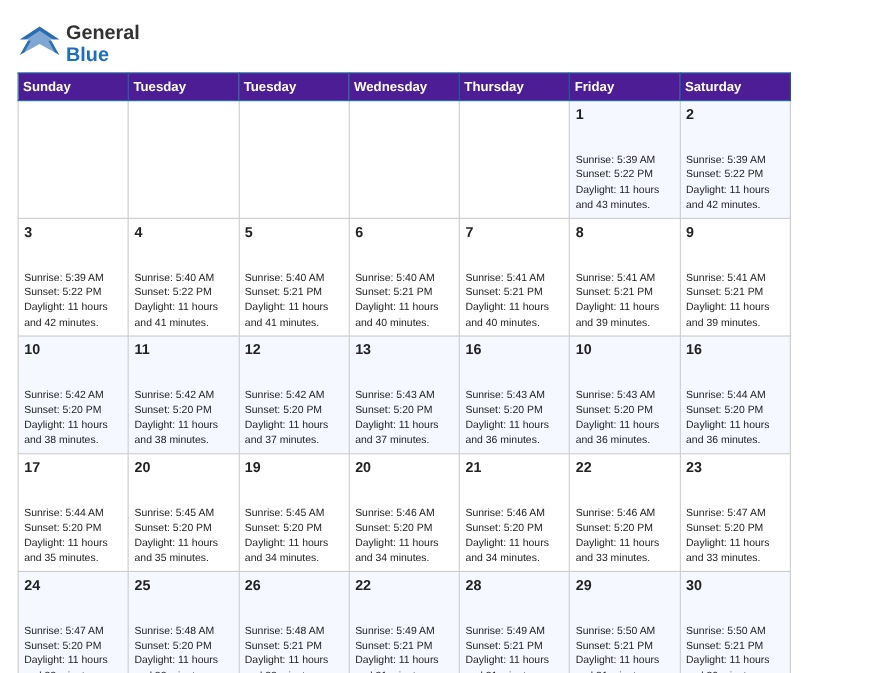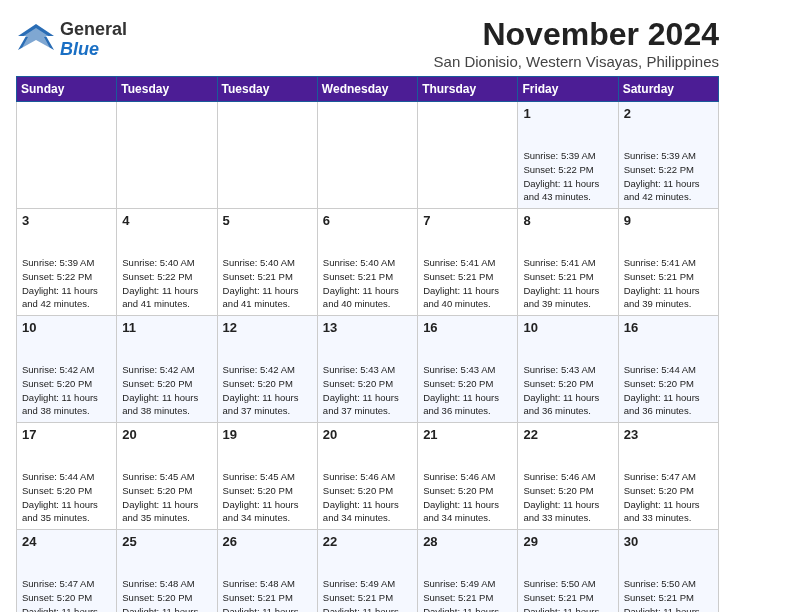--- a/index.html
+++ b/index.html
@@ -29,21 +29,21 @@
       width: 40px;
       height: 36px;
       margin-right: 4px;
     }
     .logo-text {
       font-size: 18px;
       font-weight: bold;
       line-height: 1.1;
     }
     .logo-general { color: #333; }
-    .logo-blue { color: #1a6fc4; font-style: italic; }
+    .logo-blue { color: #1a6fc4; }
     .title-block {
       text-align: right;
     }
     .month-title {
       font-size: 32px;
       font-weight: bold;
       color: #222;
     }
     .location-title {
       font-size: 15px;
@@ -103,24 +103,20 @@
 
         <rect x="0" y="0" width="40" height="36" rx="3" fill="#fff"></rect>
 
         <polygon points="20,2 38,14 30,14 38,28 20,18 2,28 10,14 2,14" fill="#2a6db5"></polygon>
         <polygon points="20,6 34,15 28,15 34,26 20,20 6,26 12,15 6,15" fill="#fff" opacity="0.4"></polygon>
       </svg>
       <div class="logo-text">
         <span class="logo-general">General</span><br>
         <span class="logo-blue">Blue</span>
       </div>
-    </div>
-    <div class="title-block">
-      <div class="month-title">November 2024</div>
-      <div class="location-title">San Dionisio, Western Visayas, Philippines</div>
     </div>
   </div>
 
   <table>
     <thead>
       <tr>
         <th><span>Sunday</span></th>
         <th><span>Tuesday</span></th>
         <th><span>Tuesday</span></th>
         <th><span>Wednesday</span></th>

